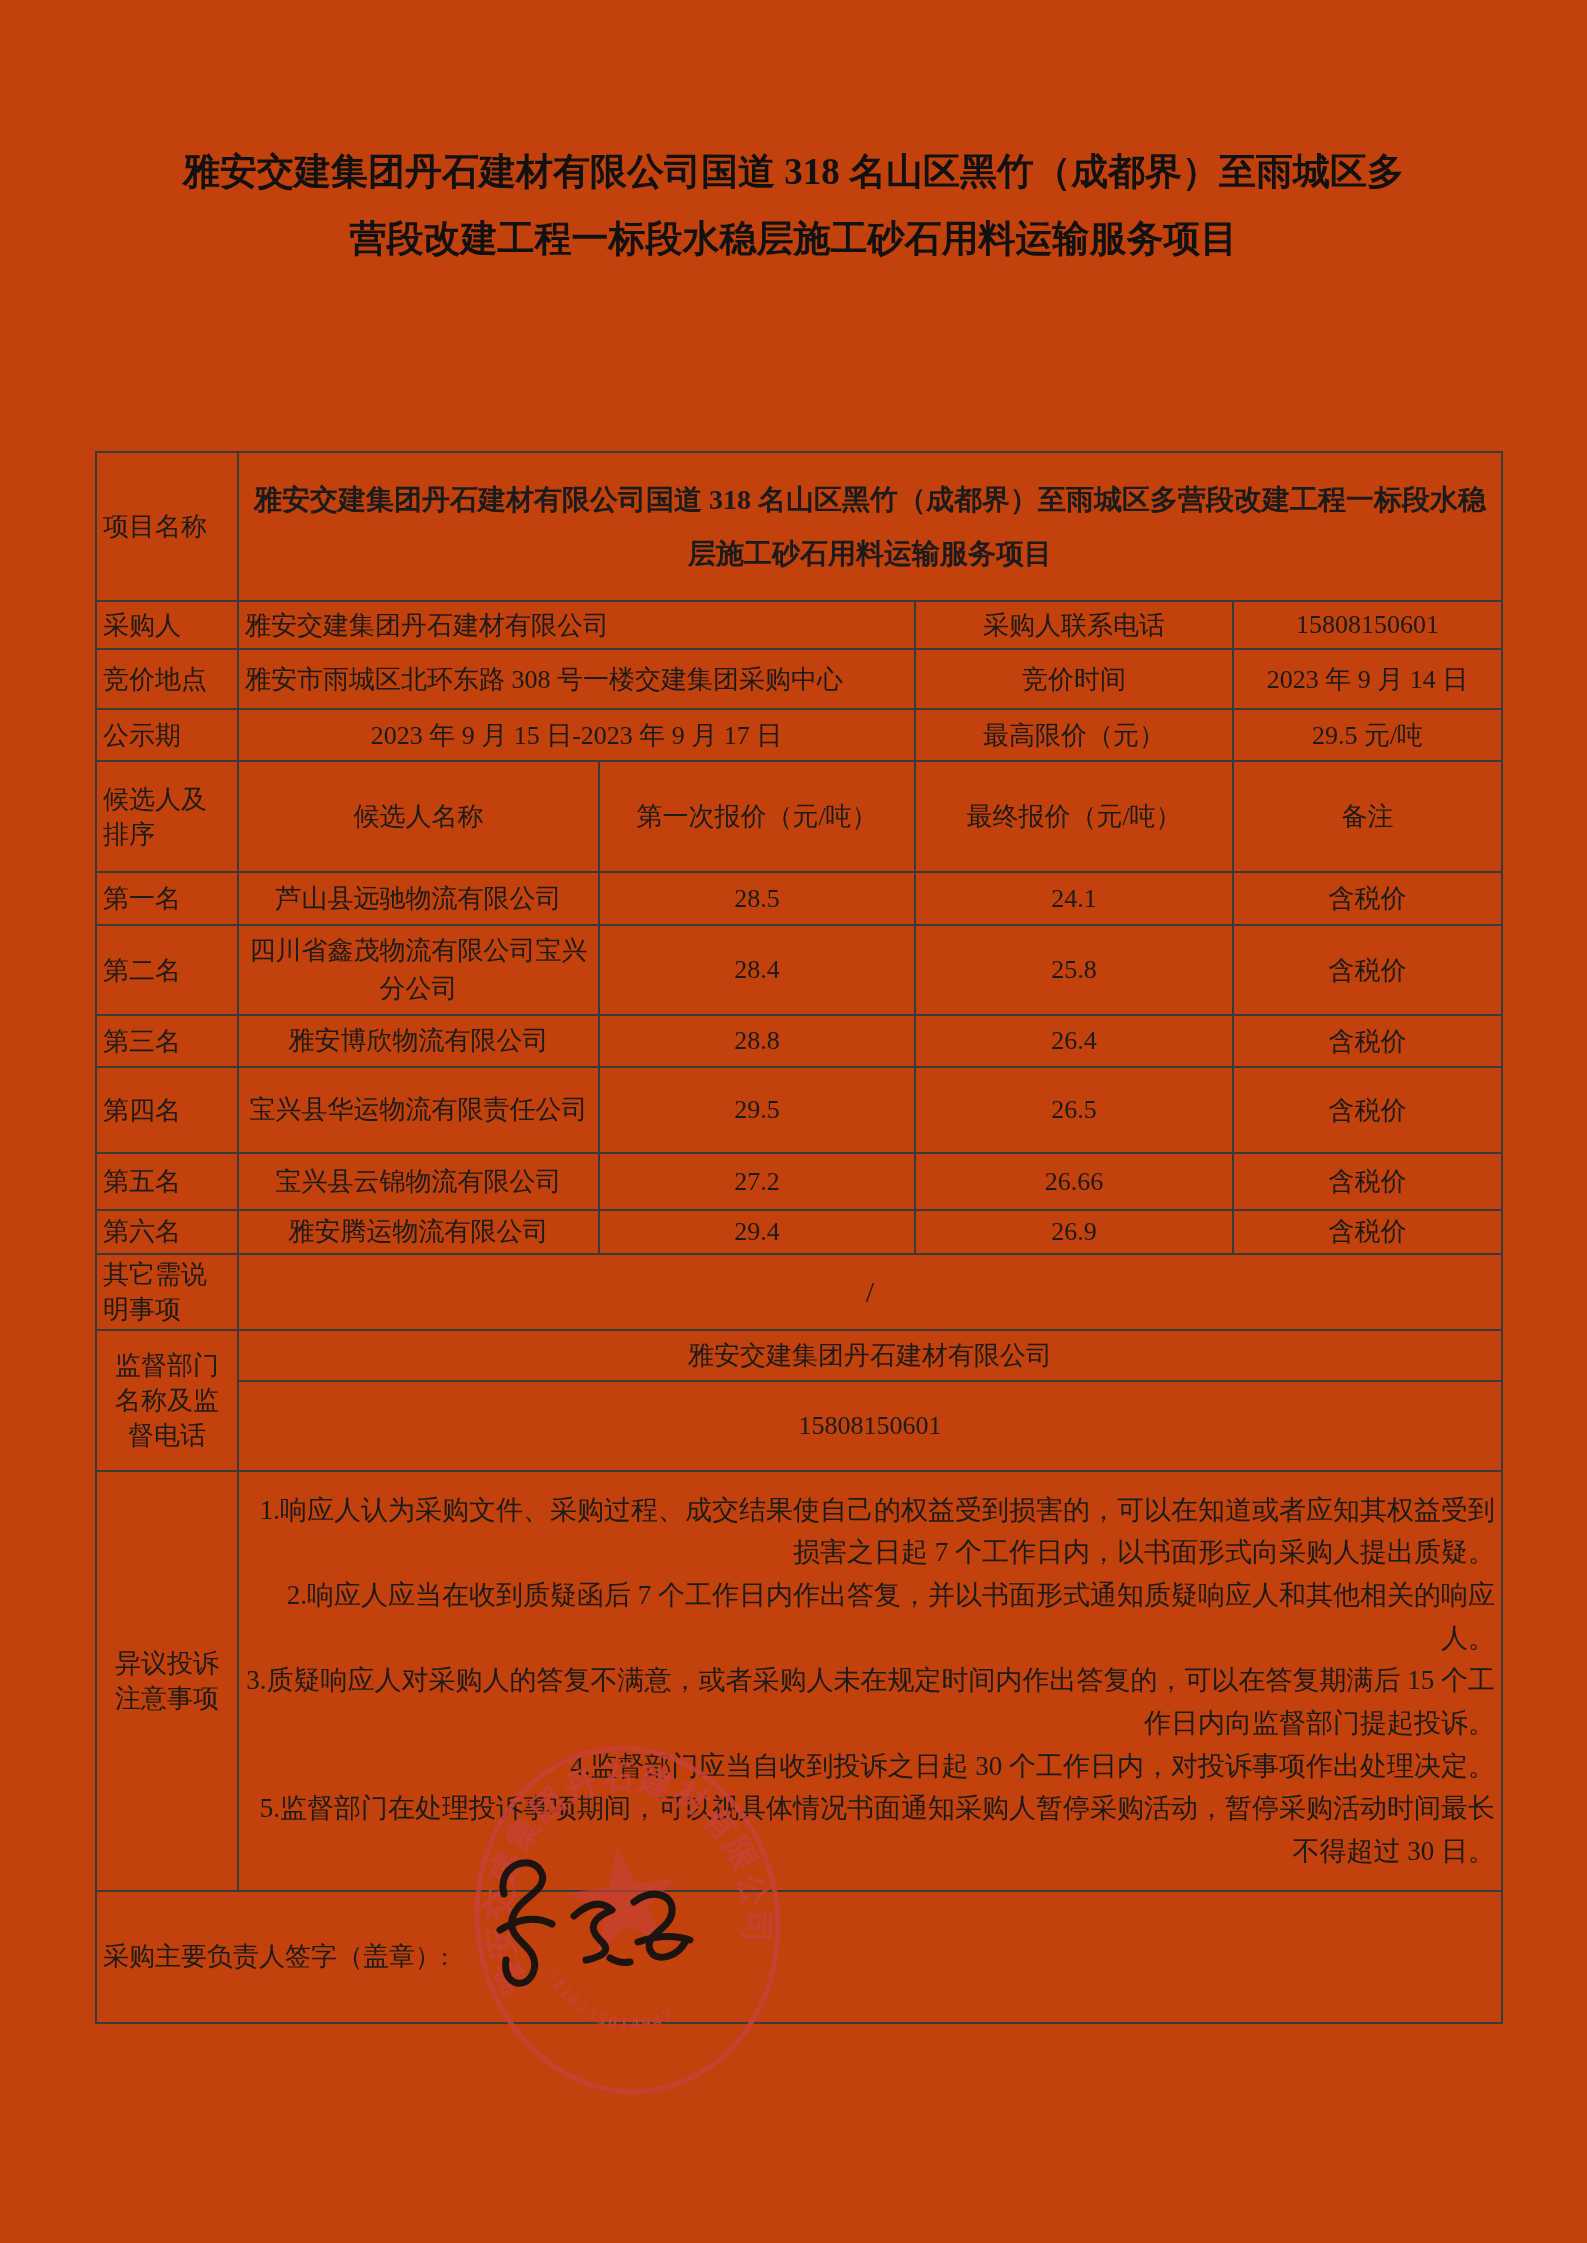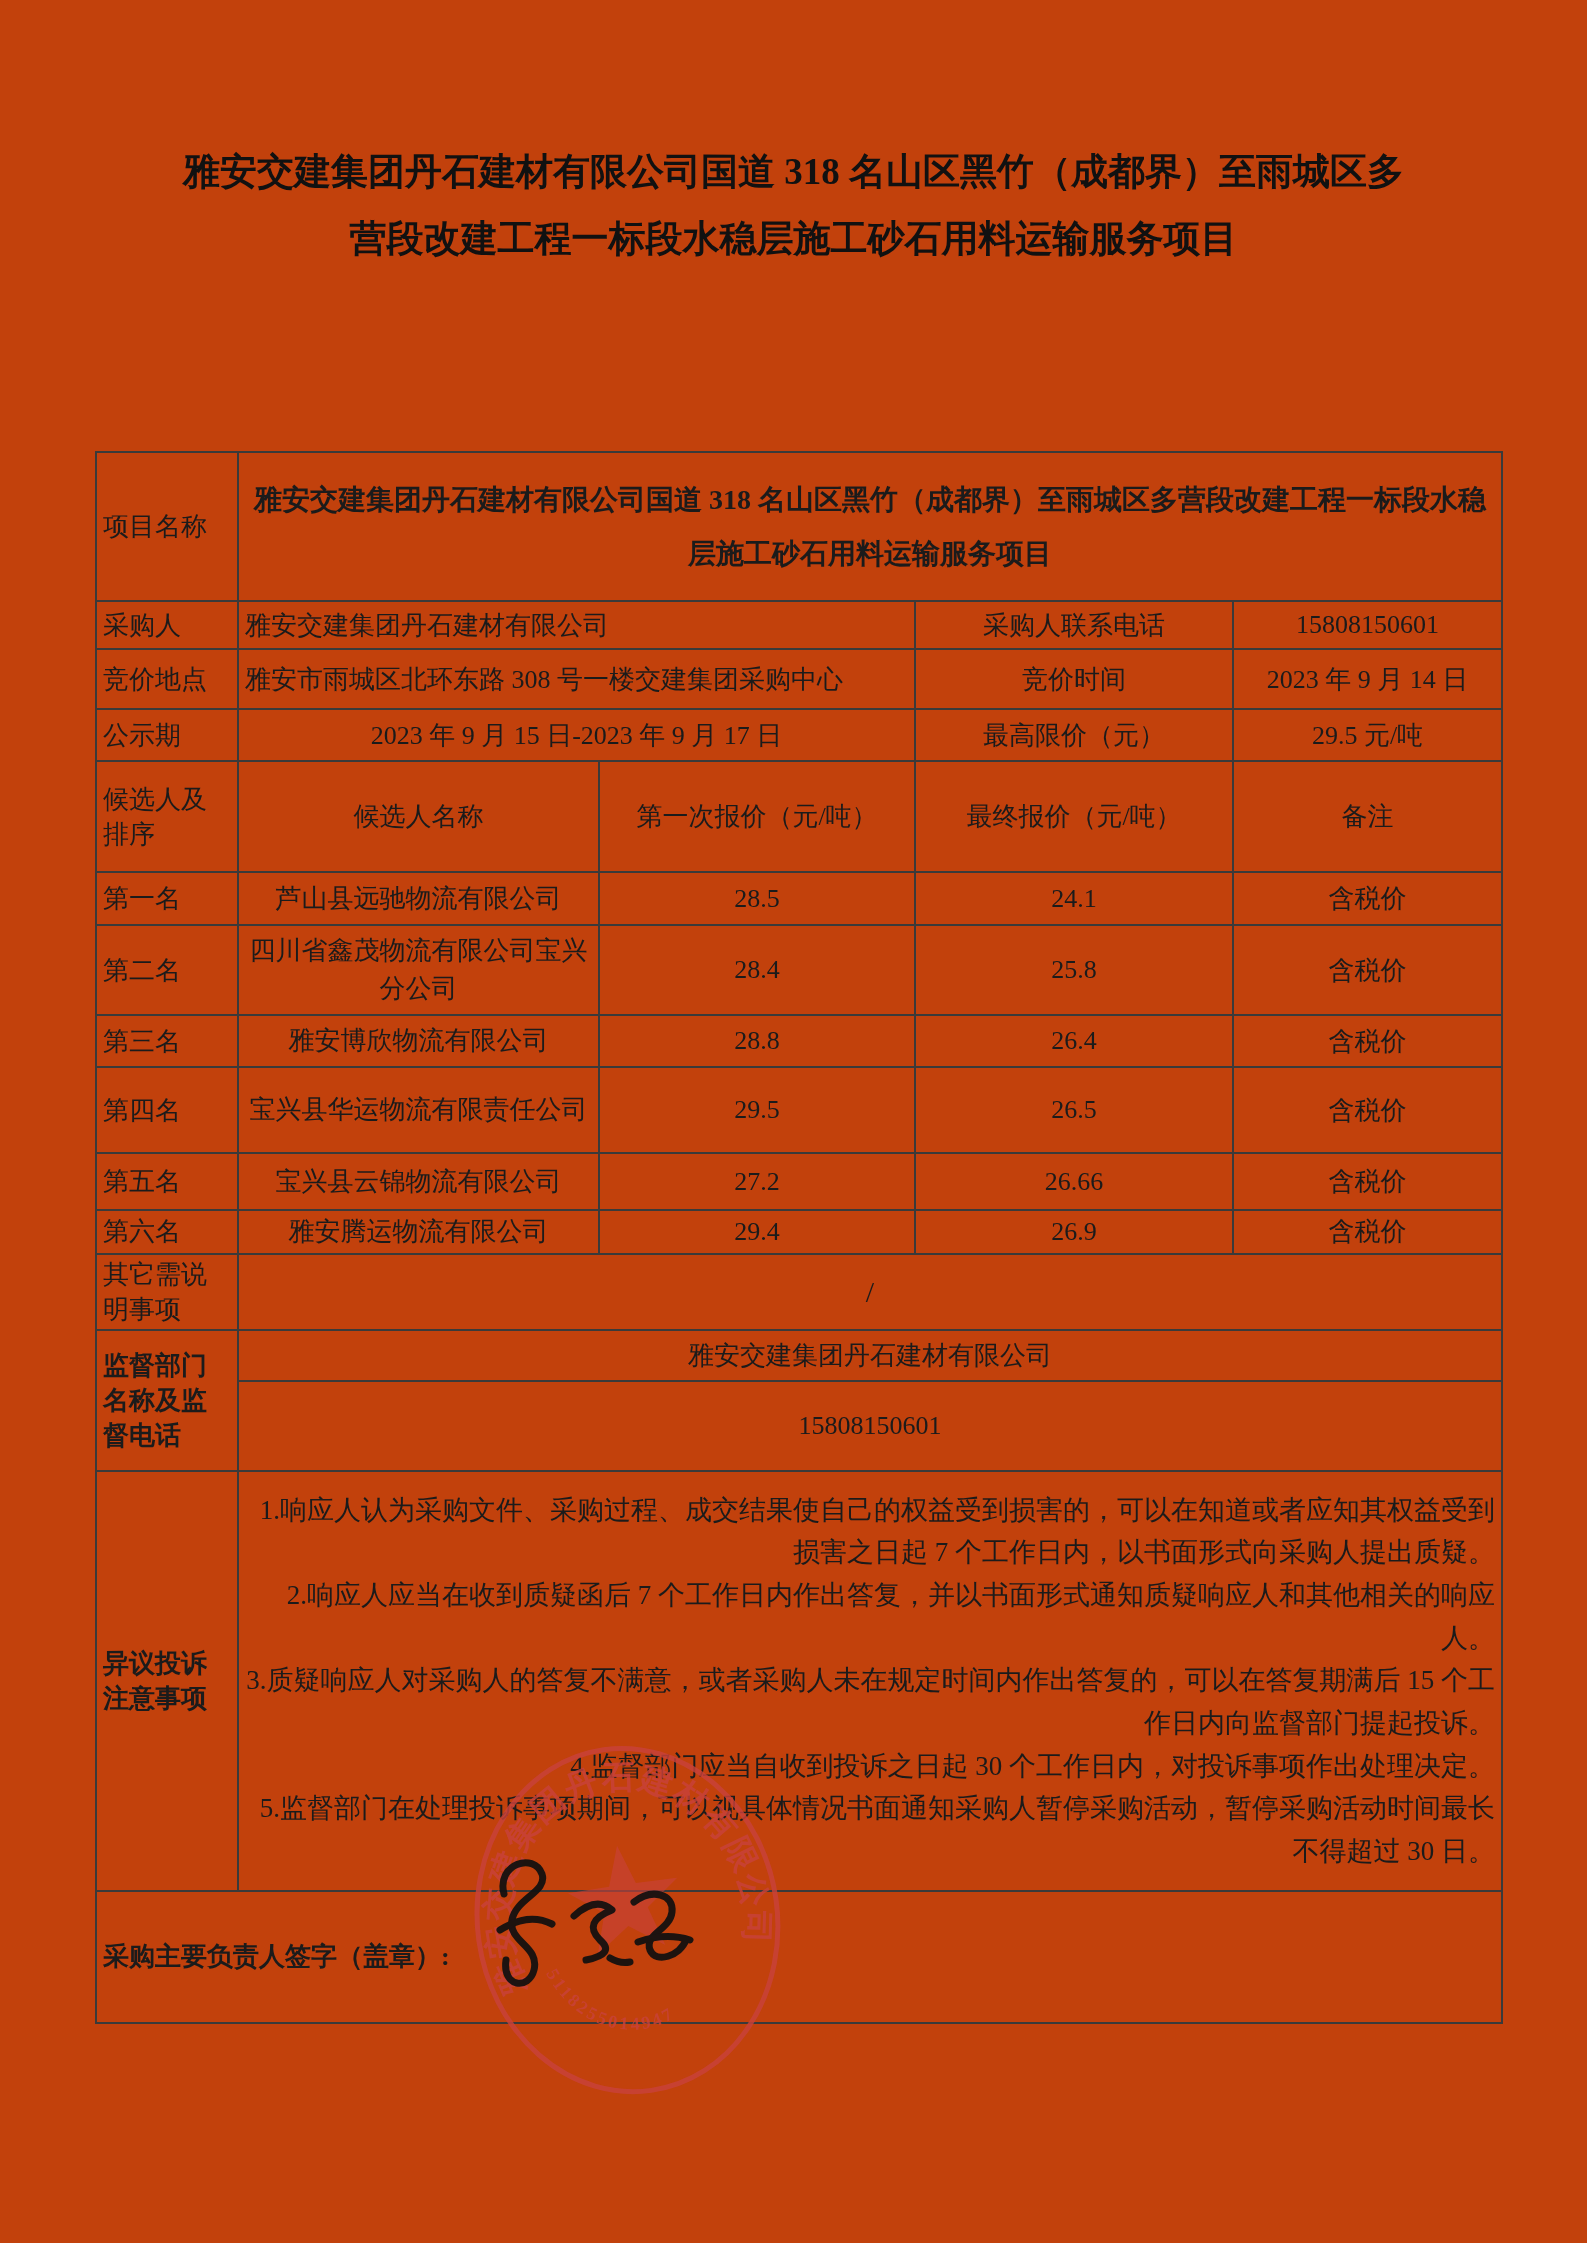--- a/index.html
+++ b/index.html
@@ -21,28 +21,28 @@
     border-collapse:collapse;table-layout:fixed;
     font-size:26px;color:#1b1b1b;
   }
   .doc-table td{
     border:2px solid #3a3a3a;
     padding:2px 6px;
     vertical-align:middle;
     overflow:hidden;
   }
   .lbl{ text-align:left;padding-left:5px;white-space:pre-line; }
-  .lbl-c{ white-space:pre-line;font-weight:bold; }
+  .lbl-c{ text-align:center;white-space:pre-line; }
   .center{ text-align:center; }
   .left{ text-align:left; }
   .projname{ font-size:28px;line-height:1.9;text-align:center;font-weight:bold;padding:4px 12px; }
   .namecell{ padding:2px 14px;text-align:center;line-height:1.45;margin-left:14px; }
   .notes{ vertical-align:top;padding:10px 16px 6px 14px;font-size:27px;line-height:1.58;text-align:right; }
   .notes div{ margin:0; }
-  .signrow{ vertical-align:top;text-align:left;padding:12px 8px 4px 8px;font-weight:bold; }
+  .signrow{ vertical-align:top;text-align:left;padding:12px 8px 4px 8px; }
   .slash{ font-size:30px; }
   .stamp{ position:absolute;left:458px;top:1735px;width:340px;height:378px;transform:rotate(-8deg);pointer-events:none; }
   .signature{ position:absolute;left:482px;top:1846px;width:240px;height:170px;pointer-events:none; }
 </style>
 </head>
 <body>
 
 <div class="page">
 
   <div class="doc-title">

